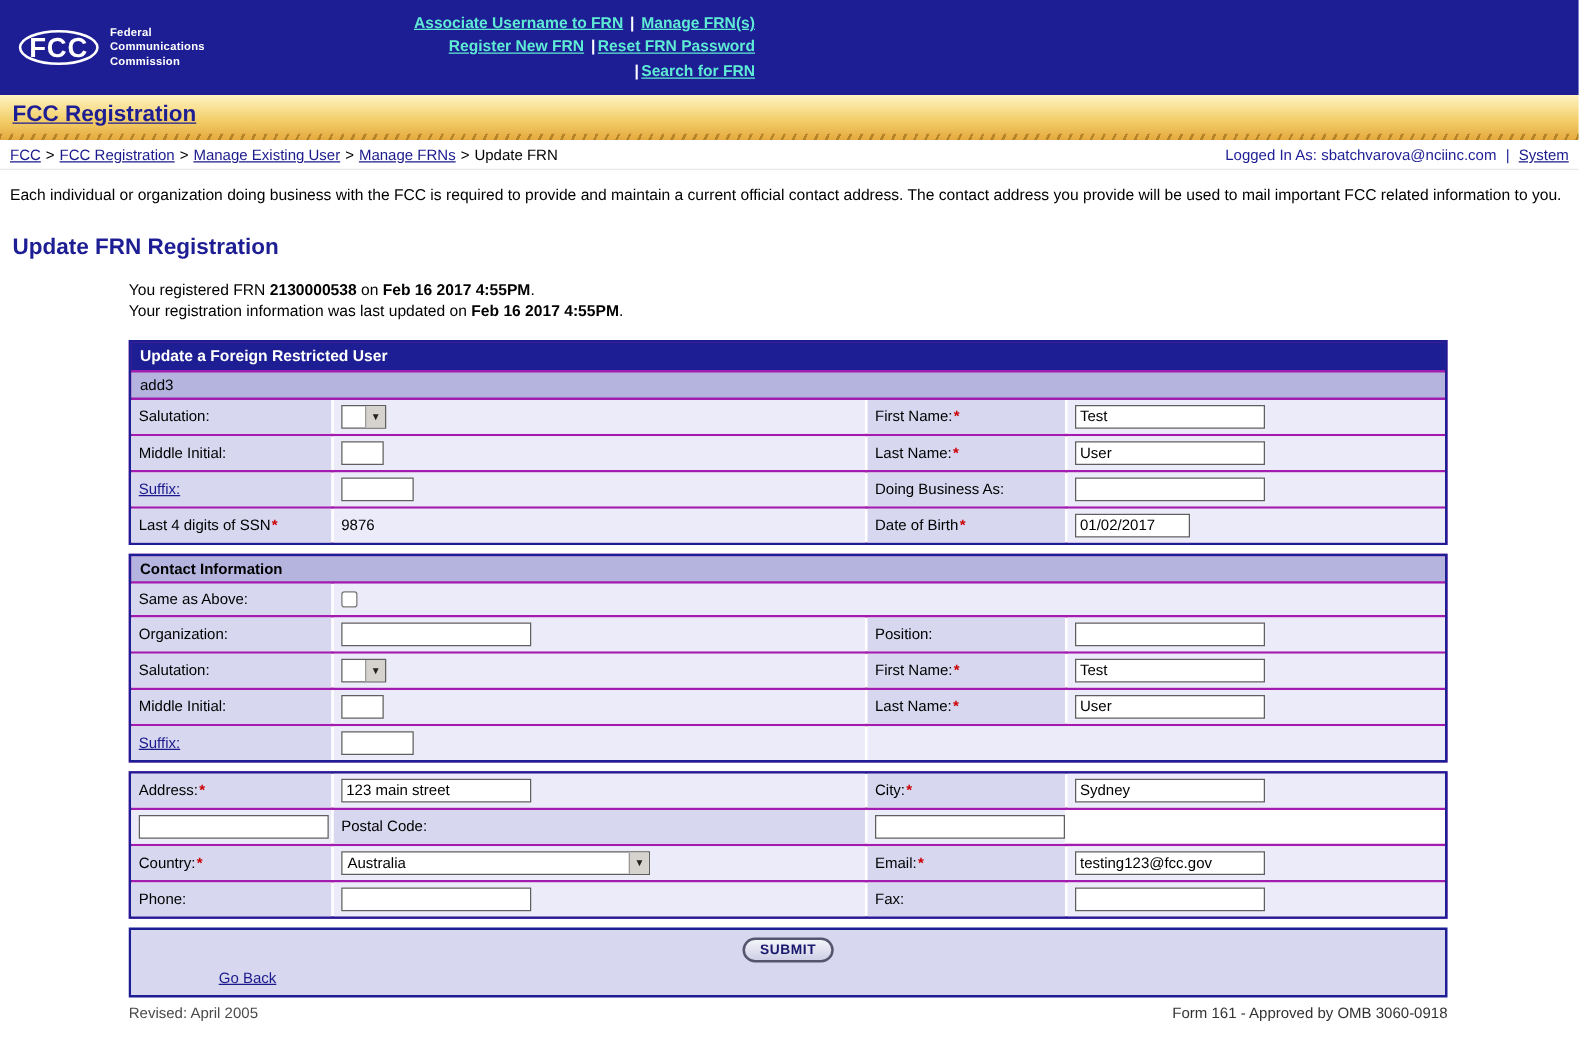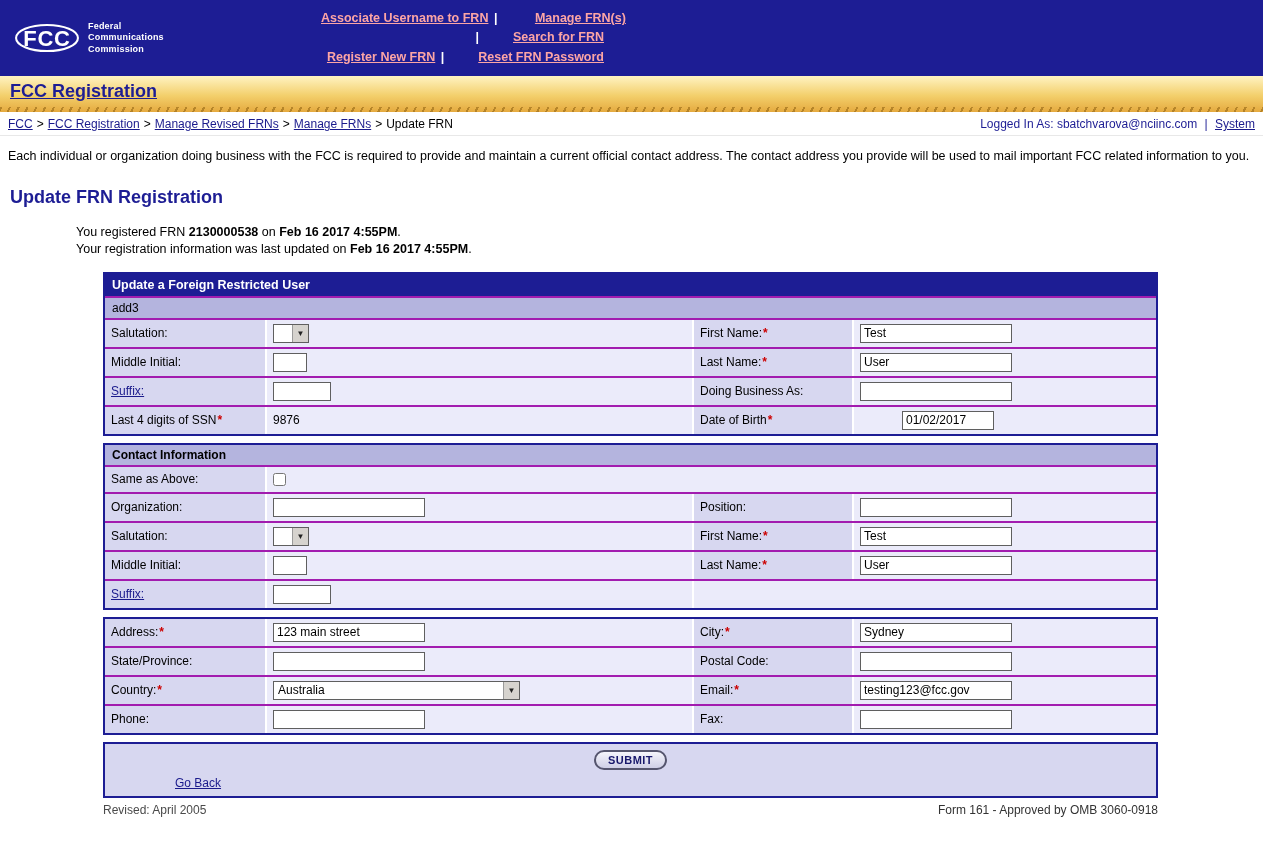--- a/index.html
+++ b/index.html
@@ -15,60 +15,60 @@
   *{box-sizing:border-box;}
   body{margin:0;width:1263px;font-family:"Liberation Sans",sans-serif;background:#fff;color:#000;}
   a{color:var(--link);}
 
   
   .hdr-top{background:var(--navy);color:#fff;display:flex;align-items:center;height:76px;padding:6px 14px;}
   .logo-wrap{display:flex;align-items:center;gap:8px;width:275px;}
   .logo-caption{font-size:9px;font-weight:bold;line-height:1.25;letter-spacing:.2px;}
   .app-title{flex:1;text-align:center;font-size:26px;font-weight:bold;margin:0;white-space:nowrap;}
   .hdr-links{width:315px;text-align:right;font-size:12.5px;line-height:1.55;white-space:nowrap;}
-  .hdr-links a{color:#fca5a5;text-decoration:underline;font-weight:bold;margin-left:32px;}
+  .hdr-links a{color:#5eead4;text-decoration:underline;font-weight:bold;}
   .hdr-links .sep{color:#fff;font-weight:bold;margin:0 2px;}
 
   
   .banner{background:linear-gradient(#fff3c2,#f3cf6b 55%,#e5aa3f);padding:5px 10px 10px;position:relative;}
   .banner a{font-size:18px;font-weight:bold;text-decoration:underline;color:var(--navy);}
   .banner-stripes{position:absolute;left:0;right:0;bottom:0;height:5px;
     background:repeating-linear-gradient(115deg,rgba(140,95,15,.55) 0 2px,transparent 2px 8px);}
 
   
   .crumbs{display:flex;justify-content:space-between;align-items:center;padding:5px 8px 4px;font-size:12px;border-bottom:1px solid #e8e8e8;}
   .crumbs .sep{margin:0 4px;color:#000;}
   .crumbs .current{color:#000;}
   .login-info{color:var(--navy);white-space:nowrap;}
   .login-info .divider{margin:0 4px;}
 
   
   .intro{font-size:12.5px;line-height:1.35;margin:12px 8px 12px;max-width:1248px;}
   .page-title{color:var(--navy);font-size:18px;font-weight:bold;margin:22px 8px 16px 10px;}
-  .reg-info{margin:0 0 0 76px;font-size:12.5px;line-height:1.35;}
+  .reg-info{margin:0 0 0 103px;font-size:12.5px;line-height:1.35;}
 
   .form-wrap{width:1055px;margin:14px 0 0 103px;}
   .section{border:2px solid var(--navy);background:#a21caf;display:flex;flex-direction:column;gap:2px;}
   .gap{height:7px;}
   .sec-title{background:var(--navy);color:#fff;font-weight:bold;font-size:12.5px;padding:4px 7px;}
   .sec-sub{background:var(--lav-mid);font-size:12px;padding:3px 7px;}
   .sec-sub.bold{font-weight:bold;}
   .row{display:grid;grid-template-columns:160px 425px 158px 1fr;gap:2px;background:#fff;}
   .row.two-col{grid-template-columns:160px 1fr;}
   .row.suffix-row{grid-template-columns:160px 425px 1fr;}
   .cell{display:flex;align-items:center;padding:4px 6px;min-height:22px;font-size:12px;}
   .lbl{background:var(--lav-label);}
   .fld{background:var(--lav-field);}
   .req{color:var(--red);font-weight:bold;margin-left:1px;}
 
   .txt{height:19px;border:1px solid #5f5f5f;background:#fff;font:12px "Liberation Sans",sans-serif;padding:1px 3px;}
   .w-m{width:152px;}
   .w-xs{width:34px;}
   .w-s{width:58px;}
-  .w-date{width:92px;margin-left:42px;}
+  .w-date{width:92px;}
 
   .fake-select{display:inline-flex;align-items:stretch;border:1px solid #5f5f5f;background:#fff;height:19px;cursor:default;}
   .fake-select .val{padding:1px 4px;font-size:12px;min-width:18px;display:flex;align-items:center;}
   .fake-select .btn{width:16px;background:#d6d3ce;border-left:1px solid #9a9a9a;display:flex;align-items:center;justify-content:center;font-size:8px;color:#222;}
   .fake-select.w-country .val{width:229px;}
 
   .cb{width:13px;height:13px;margin:2px 0;}
 
   .submit-row{background:var(--lav-label);padding:6px 0 2px;}
   .submit-center{text-align:center;}
@@ -96,37 +96,37 @@
       <div>Commission</div>
     </div>
   </div>
   <div class="hdr-links">
     <div>
       <a href="#">Associate Username to FRN</a>
       <span class="sep">|</span>
       <a href="#">Manage FRN(s)</a>
     </div>
     <div>
-      <span class="sep">|</span><a href="#">Search for FRN</a>
-    </div>
-    <div>
       <a href="#">Register New FRN</a>
       <span class="sep">|</span><a href="#">Reset FRN Password</a>
+    </div>
+    <div>
+      <span class="sep">|</span><a href="#">Search for FRN</a>
     </div>
   </div>
 </div>
 
 <div class="banner">
   <a href="#">FCC Registration</a>
   <div class="banner-stripes"></div>
 </div>
 
 <div class="crumbs">
   <div>
-    <a href="#">FCC</a><span class="sep">&gt;</span><a href="#">FCC Registration</a><span class="sep">&gt;</span><a href="#">Manage Revised FRNs</a><span class="sep">&gt;</span><a href="#">Manage FRNs</a><span class="sep">&gt;</span><span class="current">Update FRN</span>
+    <a href="#">FCC</a><span class="sep">&gt;</span><a href="#">FCC Registration</a><span class="sep">&gt;</span><a href="#">Manage Existing User</a><span class="sep">&gt;</span><a href="#">Manage FRNs</a><span class="sep">&gt;</span><span class="current">Update FRN</span>
   </div>
   <div class="login-info">
     <span>Logged In As:</span>
     <span>sbatchvarova@nciinc.com</span>
     <span class="divider">|</span>
     <a href="#">System</a>
   </div>
 </div>
 
 <p class="intro">Each individual or organization doing business with the FCC is required to provide and maintain a current official contact address. The contact address you provide will be used to mail important FCC related information to you.</p>
@@ -305,23 +305,20 @@
       <div class="cell lbl">
           <span>City:</span>
           <span class="req">*</span>
         </div>
       <div class="cell fld">
           <input class="txt w-m" value="Sydney" style="">
         </div>
     </div>
 
     <div class="row">
-      <div class="cell lbl">
-          <span>State/Province:</span>
-        </div>
       <div class="cell fld">
           <input class="txt w-m" value="" style="">
         </div>
       <div class="cell lbl">
           <span>Postal Code:</span>
         </div>
       <div class="cell fld">
           <input class="txt w-m" value="" style="">
         </div>
     </div>

